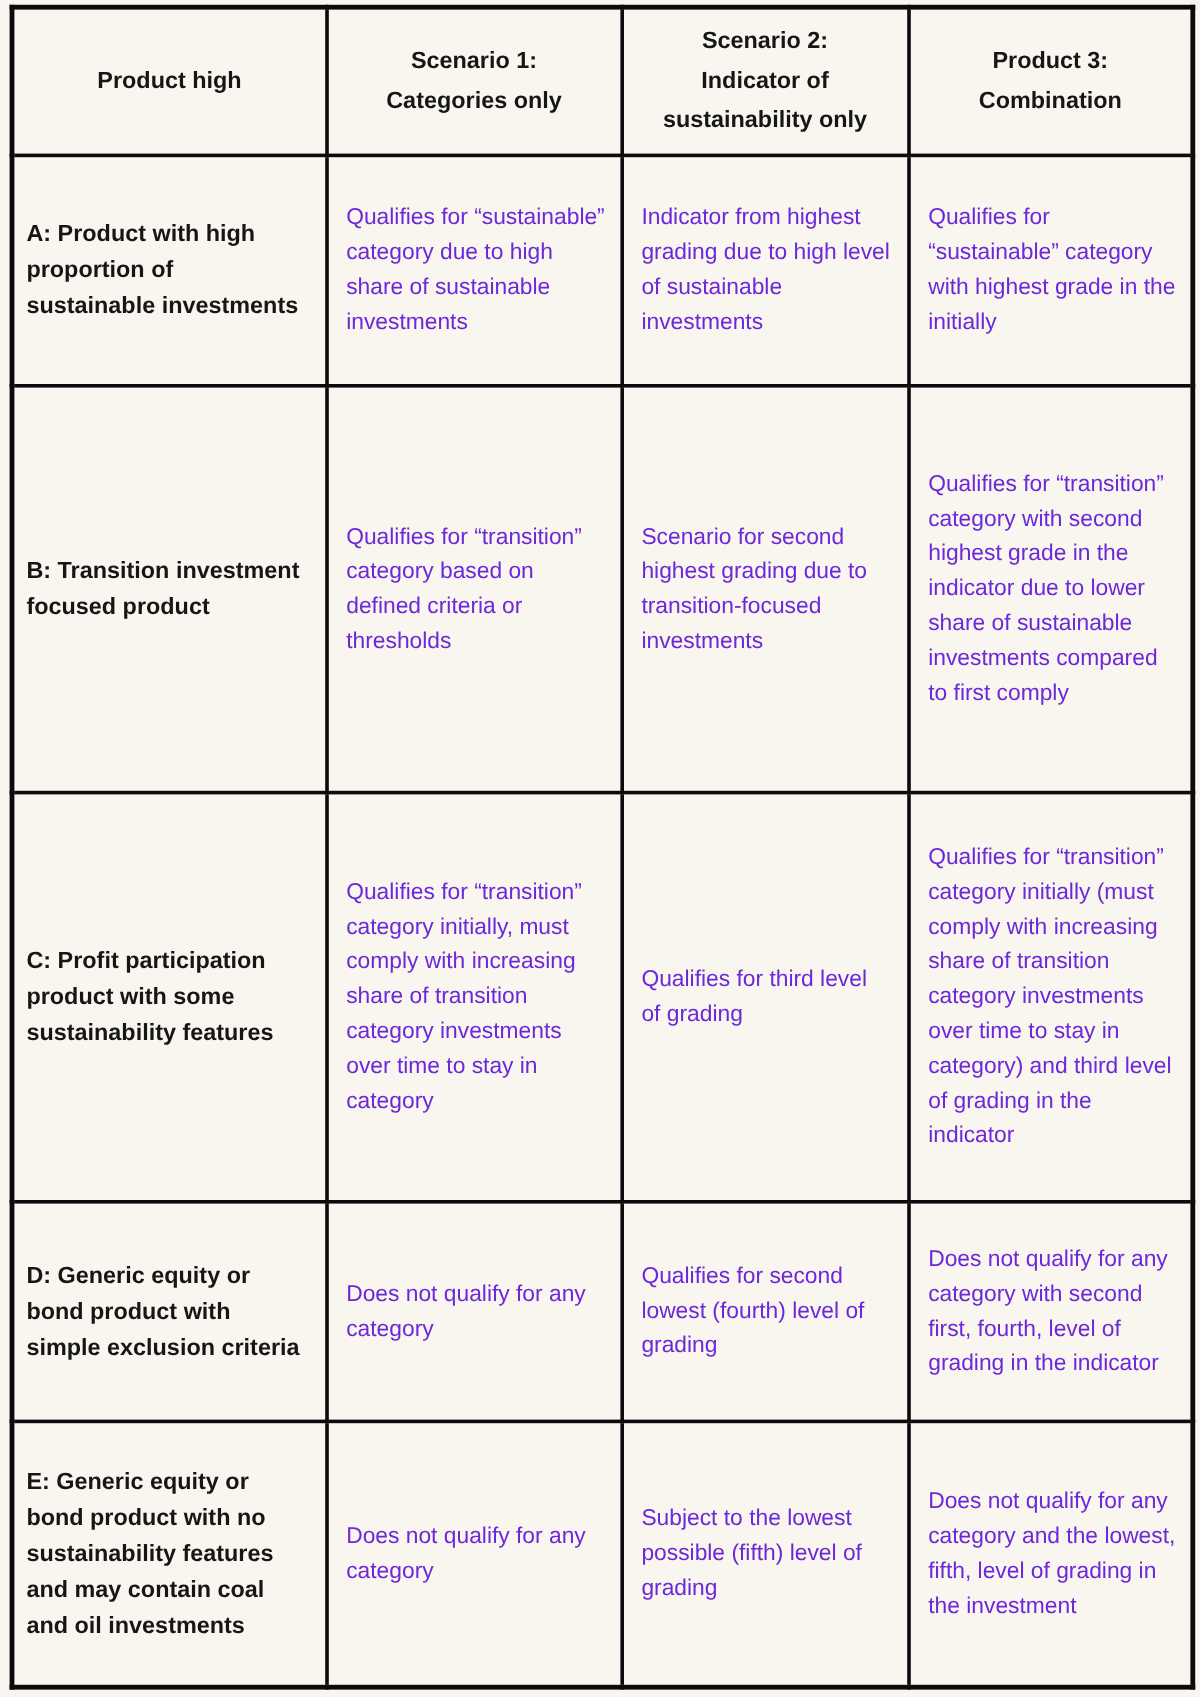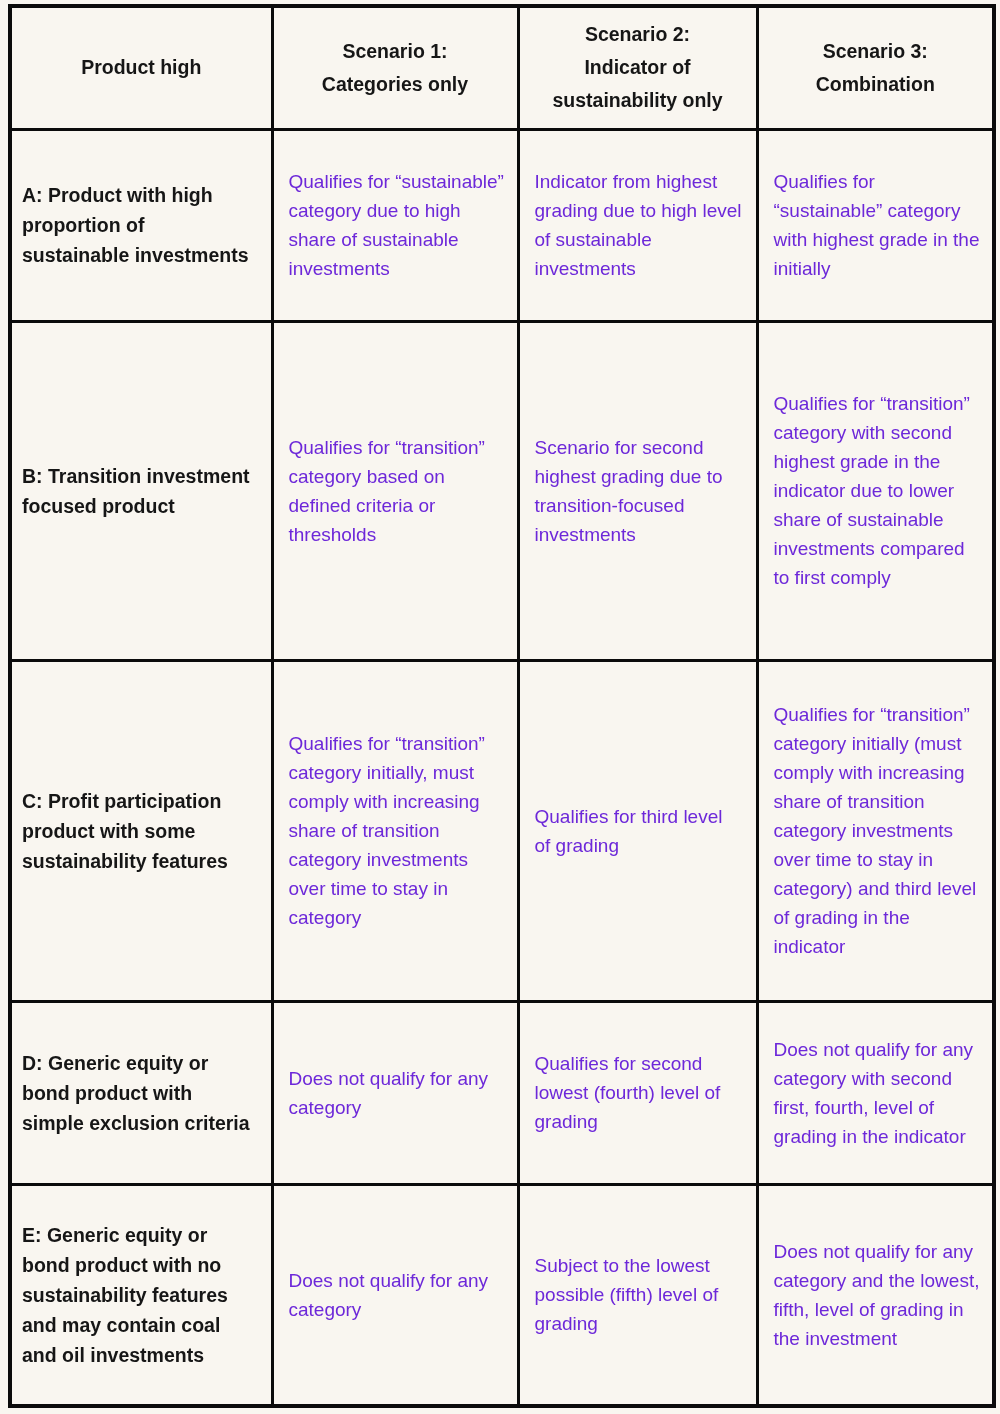--- a/index.html
+++ b/index.html
@@ -75,21 +75,21 @@
       <col style="width:237px">
     </colgroup>
     <thead>
       <tr class="r-header">
         <th class="header-cell">Product high</th>
         <th class="header-cell">Scenario 1:
 Categories only</th>
         <th class="header-cell">Scenario 2:
 Indicator of
 sustainability only</th>
-        <th class="header-cell">Scenario 3:
+        <th class="header-cell">Product 3:
 Combination</th>
       </tr>
     </thead>
     <tbody>
       <tr class="r-a">
         <td class="product-cell">A: Product with high proportion of sustainable investments</td>
         <td class="body-cell">Qualifies for “sustainable” category due to high share of sustainable investments</td>
         <td class="body-cell">Indicator from highest grading due to high level of sustainable investments</td>
         <td class="body-cell">Qualifies for “sustainable” category with highest grade in the initially</td>
       </tr>

